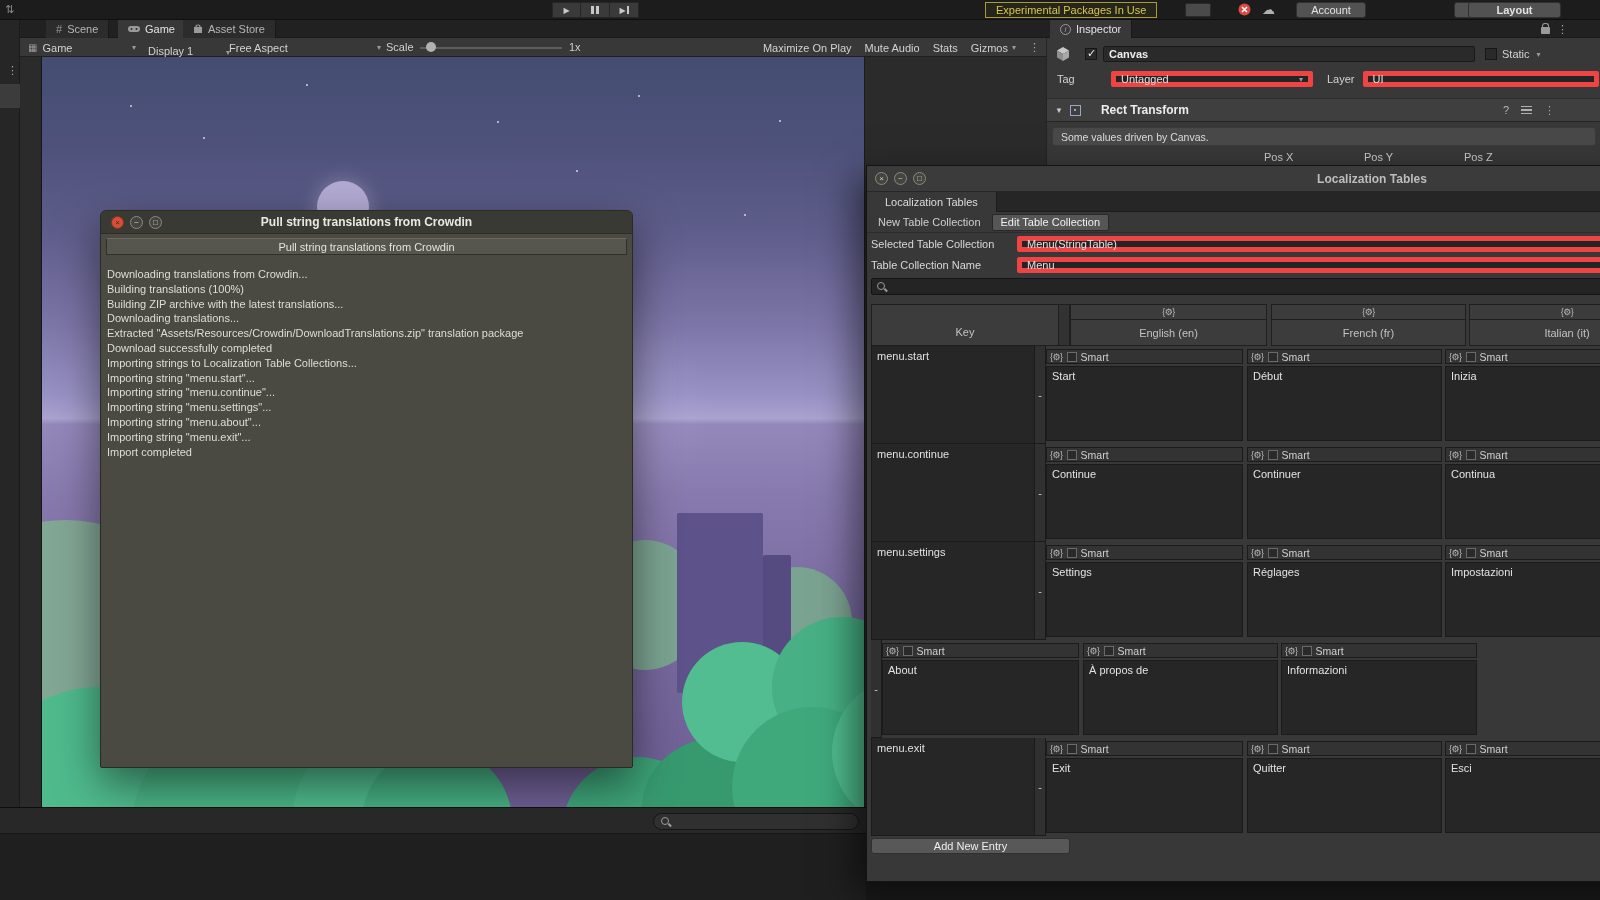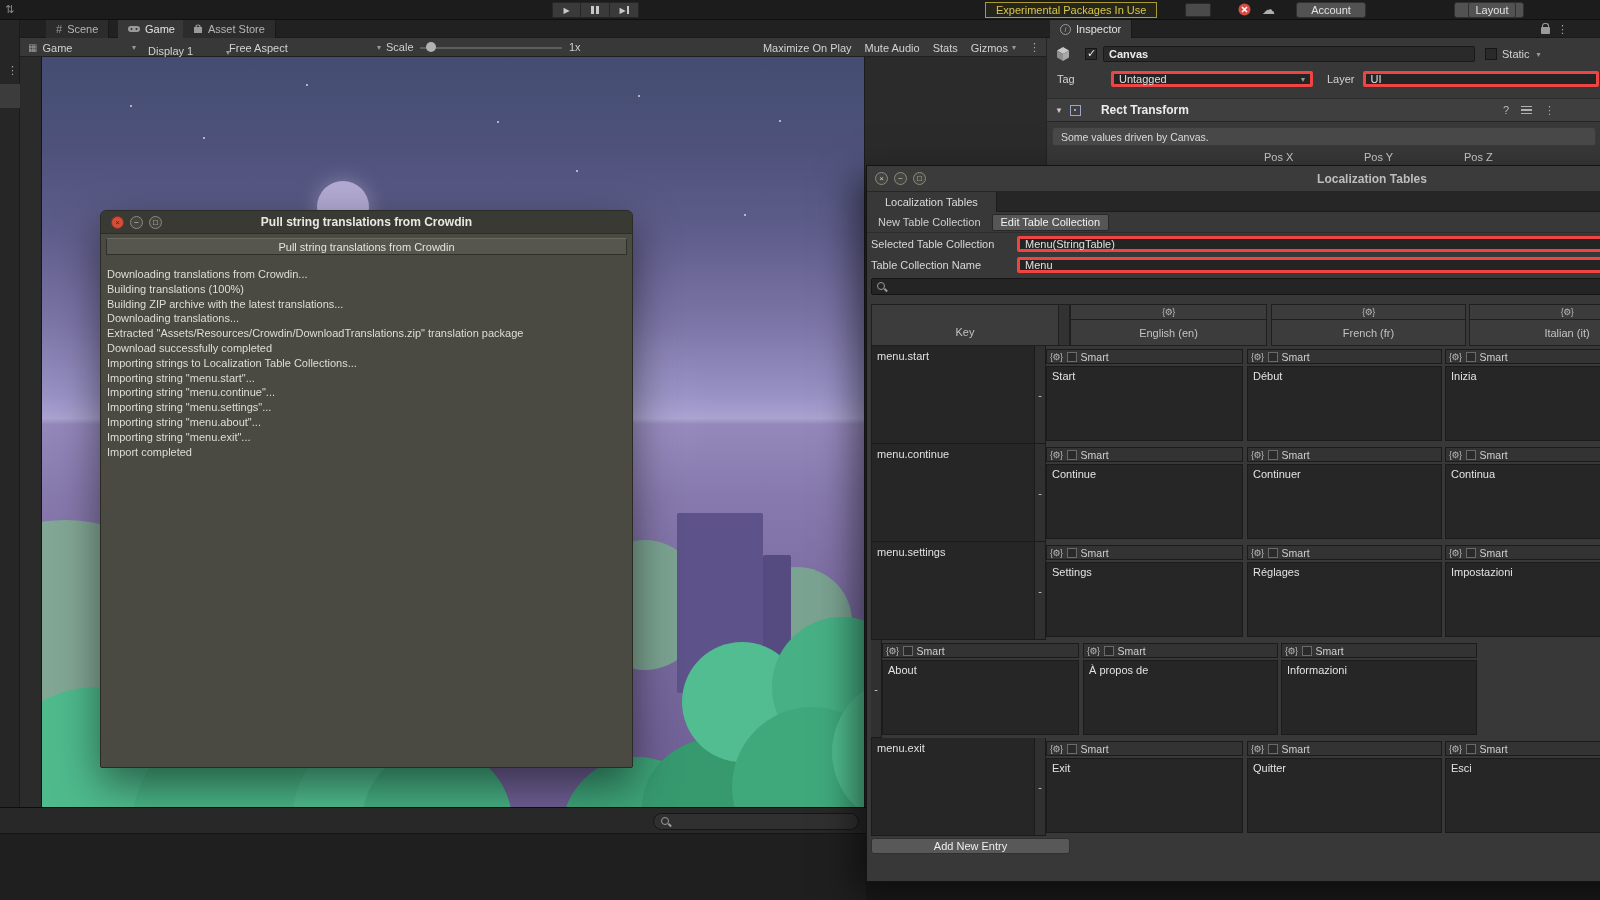--- a/index.html
+++ b/index.html
@@ -82,21 +82,21 @@
 
 
 .inspector{position:absolute;left:1046px;top:38px;width:554px;height:844px;background:#383838;border-left:1px solid #242424;}
 .insp-row1{position:absolute;left:8px;top:8px;width:540px;display:flex;align-items:center;}
 .namefield{width:372px;height:16px;background:#2a2a2a;border:1px solid #191919;border-radius:2px;font-weight:bold;color:#ececec;display:flex;align-items:center;padding:0 5px;margin-left:6px;}
 .cb{width:12px;height:12px;background:#2a2a2a;border:1px solid #6e6e6e;position:relative;flex:0 0 auto;display:inline-block;}
 .cb.dark{border-color:#161616;}
 .cb.checked::after{content:"✓";position:absolute;left:1px;top:-2px;color:#e8e8e8;font-size:11px;}
 .insp-label{color:#d2d2d2;}
 .insp-row2{position:absolute;left:8px;top:33px;width:544px;display:flex;align-items:center;}
-.field{height:16px;background:#242424;border:3px solid #ef4444;border-radius:2px;display:flex;align-items:center;padding:0 5px;color:#e0e0e0;}
+.field{height:16px;background:#242424;border:5px solid #ef4444;border-radius:2px;display:flex;align-items:center;padding:0 5px;color:#e0e0e0;}
 .field .auto{margin-left:auto;}
 .comp-hdr{position:absolute;left:0;top:60px;width:554px;height:24px;background:#3f3f3f;border-top:1px solid #2d2d2d;border-bottom:1px solid #252525;display:flex;align-items:center;gap:7px;padding:0 8px 0 8px;}
 .foldout{color:#c8c8c8;font-size:8px;}
 .rt-ic{width:11px;height:11px;border:1px solid #9aa4c4;position:relative;}
 .rt-ic::after{content:"";position:absolute;left:3.5px;top:3.5px;width:2px;height:2px;background:#9aa4c4;}
 .comp-title{font-weight:bold;font-size:12px;color:#ececec;margin-left:13px;}
 .hdr-right{margin-left:auto;display:flex;align-items:center;gap:12px;padding-right:38px;}
 .help-ic{color:#b8b8b8;font-size:11px;}
 .preset-ic{display:inline-flex;flex-direction:column;gap:2px;}
 .preset-ic i{display:block;width:11px;height:1.5px;background:#b0b0b0;}
@@ -166,21 +166,21 @@
     <div class="mini-btn" style="left:1185px;width:26px;"></div>
     <span class="redicon">
       <svg width="13" height="13" viewBox="0 0 13 13">
           <circle cx="6.5" cy="6.5" r="6" fill="#d84b45"></circle>
           <path d="M4 4 L9 9 M9 4 L4 9" stroke="#ffffff" stroke-width="1.5"></path>
         </svg>
     </span>
     <span class="cloudicon">☁</span>
     <div class="top-dd" style="left:1296px;width:70px;">Account</div>
     <div class="top-dd" style="left:1454px;width:70px;">Layers</div>
-    <div class="top-dd" style="left:1468px;width:48px;">Layout</div>
+    <div class="top-dd" style="left:1468px;width:93px;font-weight:bold;">Layout</div>
   </div>
 
   <div class="tabstrip">
     <span class="lock" style="left:4px;top:7px;"></span>
     <span class="kebab" style="left:14px;top:3px;">⋮</span>
     <div class="tab" style="left:46px;">
         <span class="hash">#</span>
         <span>Scene</span>
       </div>
     <div class="tab sel" style="left:118px;">

